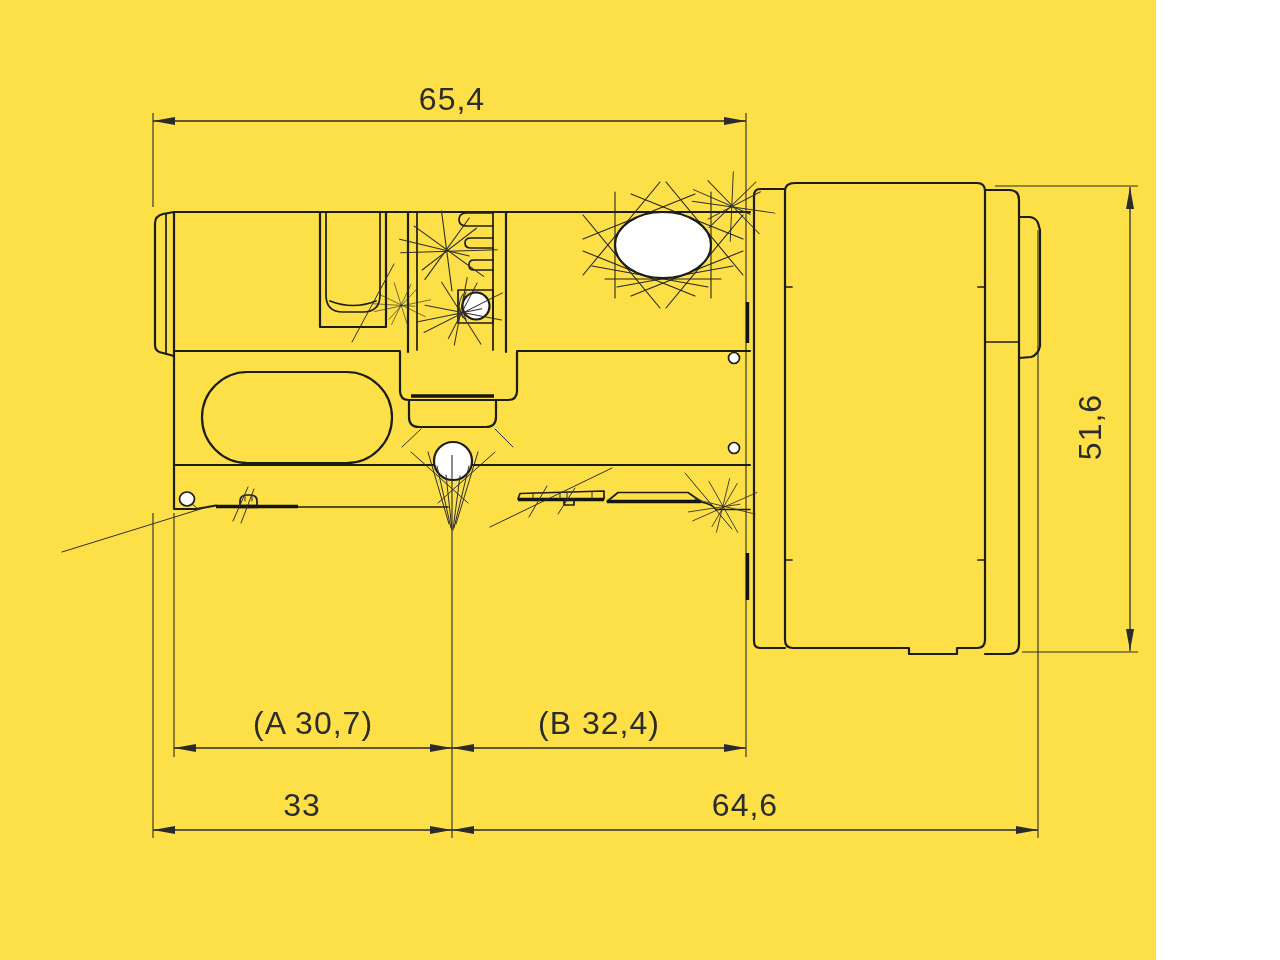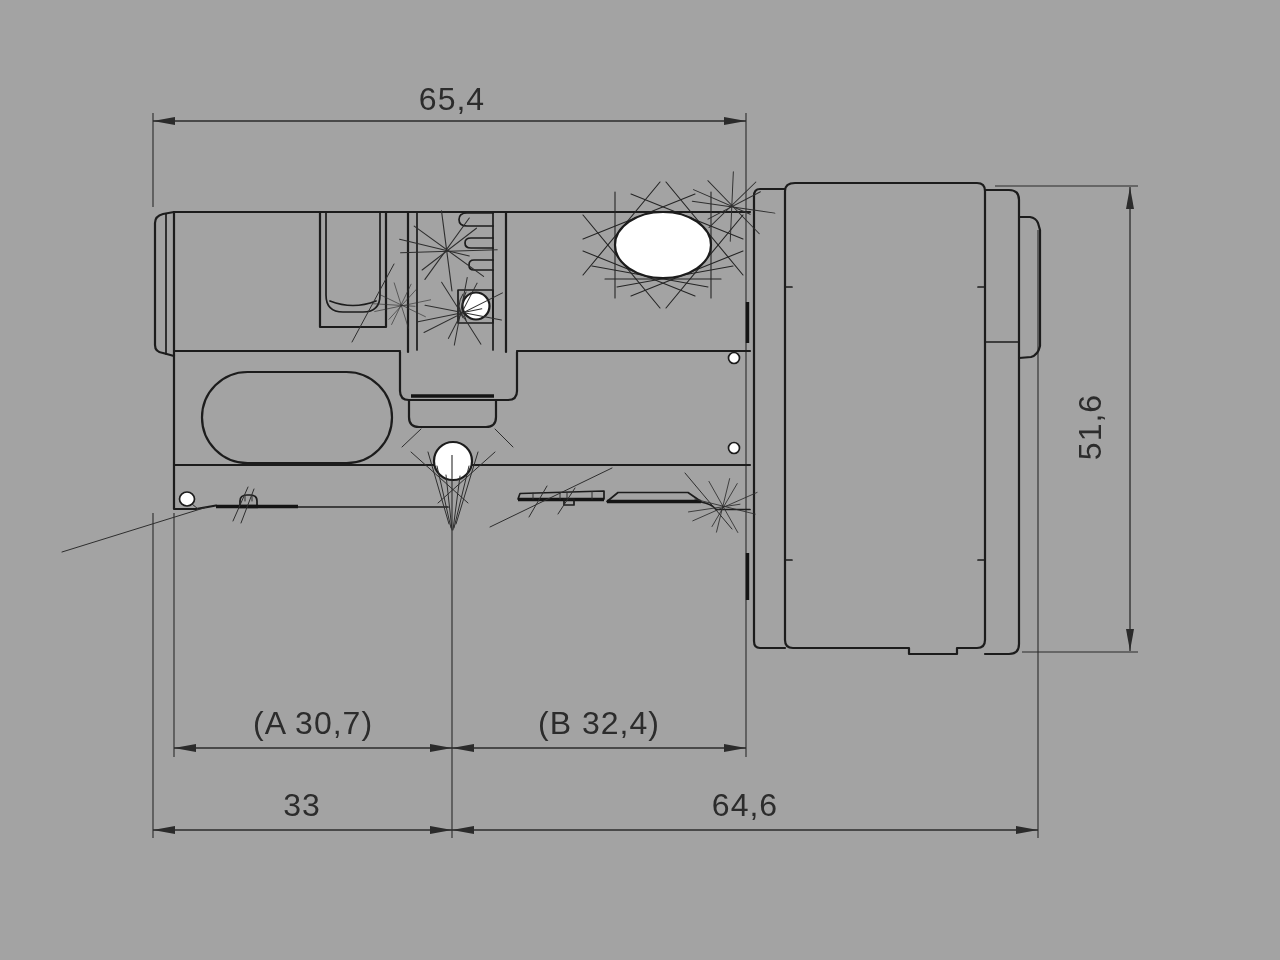--- a/index.html
+++ b/index.html
@@ -1,16 +1,16 @@
 <!DOCTYPE html>
 <html><head>
 <meta charset="utf-8">
 <style>
   html,body{margin:0;padding:0;background:#ffffff;}
-  .stage{position:relative;width:1280px;height:960px;background:#a3a3a3;overflow:hidden;}
+  .stage{position:relative;width:1156px;height:960px;background:#fde047;overflow:hidden;}
   svg{display:block;}
   .part{stroke:#1c1c1c;fill:none;stroke-width:2.2;stroke-linejoin:round;stroke-linecap:round;}
   .part-thin{stroke:#1c1c1c;fill:none;stroke-width:1.7;stroke-linejoin:round;stroke-linecap:round;}
   .part-thick{stroke:#141414;fill:none;stroke-width:3.4;stroke-linecap:butt;}
   .whitefill{fill:#ffffff;}
   .dim{stroke:#2b2b2b;fill:none;stroke-width:1.3;}
   .ext{stroke:#2b2b2b;fill:none;stroke-width:1.1;}
   .arrow{fill:#2b2b2b;stroke:none;}
   .spark{stroke:#2e2e2e;stroke-width:1;fill:none;stroke-linecap:round;}
   .halo{stroke:#252525;stroke-width:1.1;fill:none;stroke-linecap:round;}

